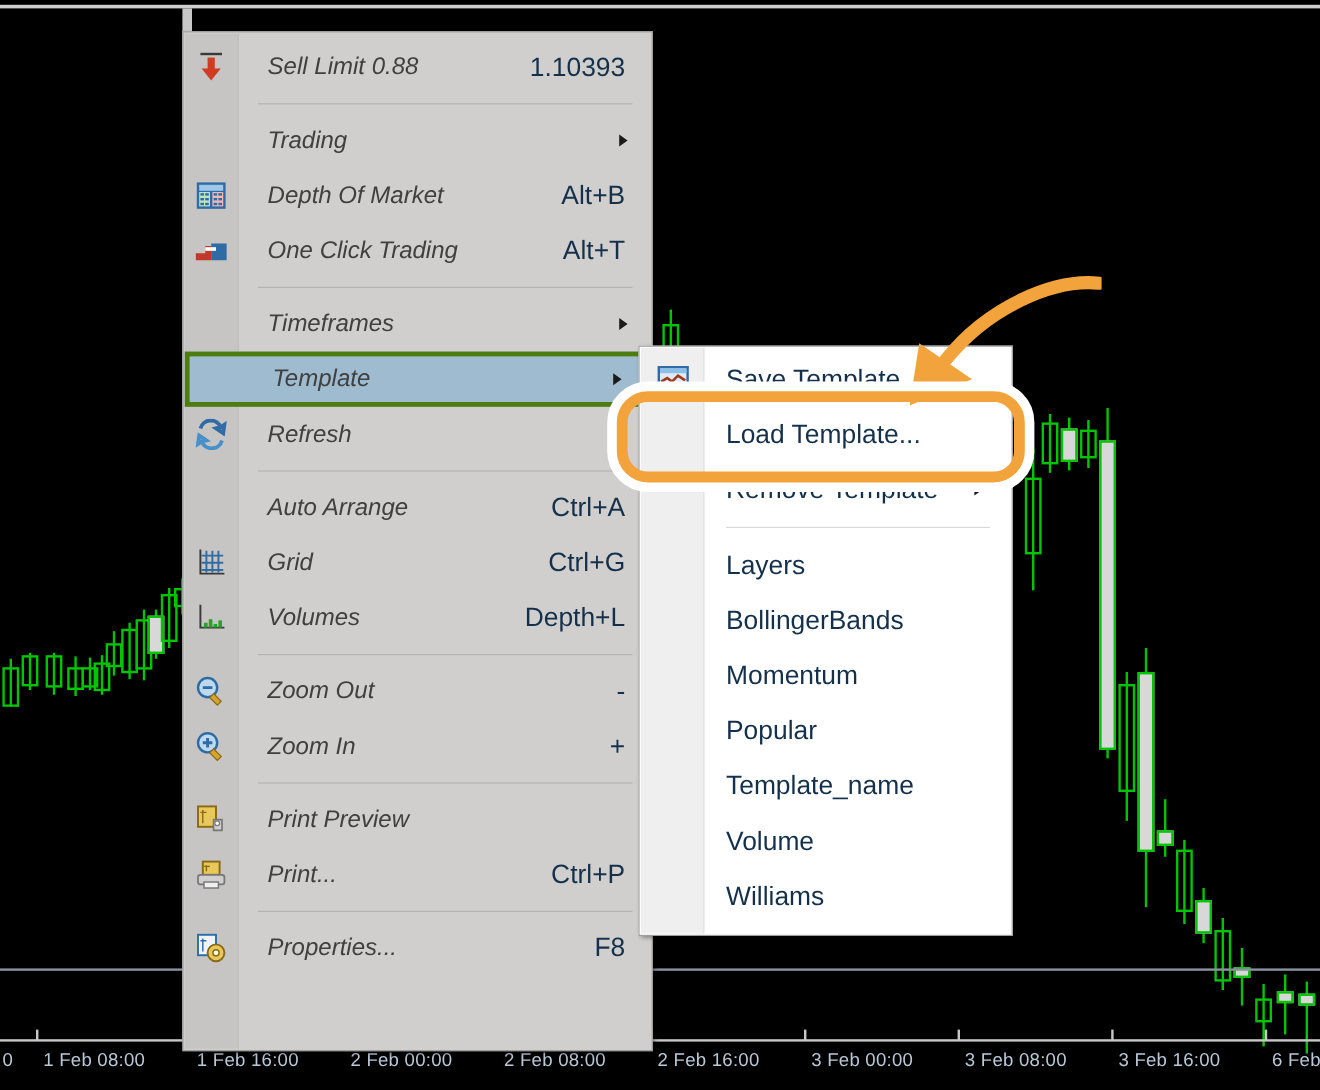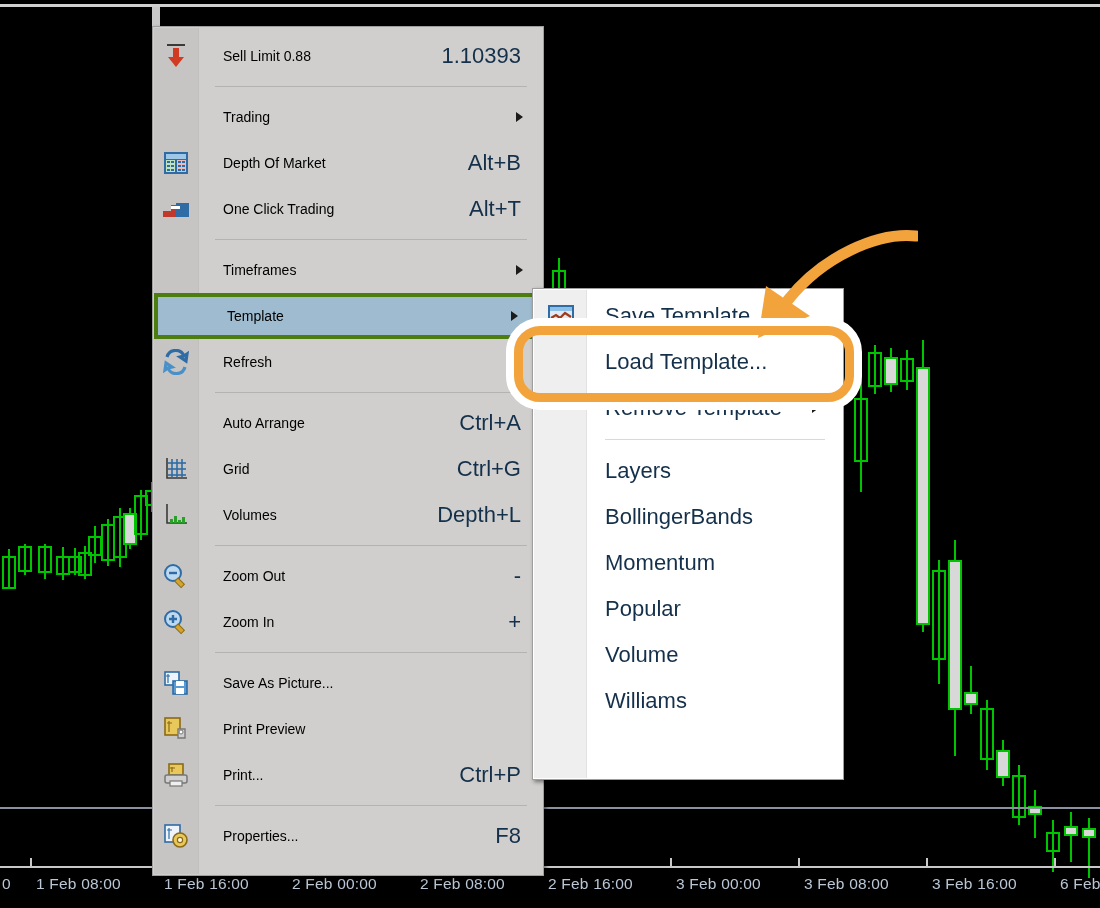--- a/index.html
+++ b/index.html
@@ -44,22 +44,22 @@
   }
   .mi{
     position:relative;height:46px;display:flex;align-items:center;
     box-sizing:border-box;
   }
   .mi .ic{
     position:absolute;left:10px;top:50%;transform:translateY(-50%);
     width:26px;height:26px;display:flex;align-items:center;justify-content:center;
   }
   .mi .lab{
-    position:absolute;left:70px;color:#000000;font-size:14px;
-    font-family:"Liberation Sans", sans-serif;white-space:nowrap;
+    position:absolute;left:70px;color:#404040;font-size:20px;
+    font-family:"Liberation Sans", sans-serif;white-space:nowrap;font-style:italic;
   }
   .mi .acc{
     position:absolute;right:22px;color:#14304a;font-size:22px;
     font-family:Liberation Sans, sans-serif;white-space:nowrap;
   }
   .mi .arw{
     position:absolute;right:20px;top:50%;transform:translateY(-50%);
     width:0;height:0;border-left:7px solid #1b1b1b;
     border-top:5px solid transparent;border-bottom:5px solid transparent;
   }
@@ -383,32 +383,20 @@
         <rect x="15" y="15" width="9" height="4.6" fill="#d5a52b" stroke="#8a6a16" transform="rotate(45 15 15)"></rect>
             </svg>
           </span>
           <span class="lab">Zoom In</span>
           <span class="acc">+</span>
         </div>
         <div class="sep"></div>
         <div class="mi">
           <span class="ic">
             <svg class="icon-svg" width="26" height="26" viewBox="0 0 26 26">
-        <rect x="2" y="2" width="14" height="13" fill="#eef4fa" stroke="#2f6ca6" stroke-width="1.6"></rect>
-        <path d="M5 4 L5 13 M3 6 L7 6" stroke="#2f6ca6" stroke-width="1.2"></path>
-        <rect x="10" y="11" width="14" height="13" fill="#5b9bd5" stroke="#2f6ca6" stroke-width="1.6"></rect>
-        <rect x="13" y="11" width="8" height="5" fill="#ffffff"></rect>
-        <rect x="13" y="18" width="8" height="6" fill="#ffffff"></rect>
-            </svg>
-          </span>
-          <span class="lab">Save As Picture...</span>
-        </div>
-        <div class="mi">
-          <span class="ic">
-            <svg class="icon-svg" width="26" height="26" viewBox="0 0 26 26">
         <rect x="2" y="2" width="15" height="17" fill="#e8c75b" stroke="#8a6a16" stroke-width="1.6"></rect>
         <path d="M6 5 L6 16 M4 7 L9 7" stroke="#8a6a16" stroke-width="1.2"></path>
         <path d="M15 13 L22 13 L22 22 L15 22 Z" fill="#cfcfcf" stroke="#777" stroke-width="1.4"></path>
         <circle cx="18" cy="16" r="2" fill="#fff" stroke="#777"></circle>
             </svg>
           </span>
           <span class="lab">Print Preview</span>
         </div>
         <div class="mi">
           <span class="ic">
@@ -467,20 +455,23 @@
         <div class="smi">
           <span class="lab">BollingerBands</span>
         </div>
         <div class="smi">
           <span class="lab">Momentum</span>
         </div>
         <div class="smi">
           <span class="lab">Popular</span>
         </div>
         <div class="smi">
+          <span class="lab">Template_name</span>
+        </div>
+        <div class="smi">
           <span class="lab">Volume</span>
         </div>
         <div class="smi">
           <span class="lab">Williams</span>
         </div>
       </div>
   </div>
 
   <svg class="arrow-svg" width="190" height="125" viewBox="0 0 190 125" style="left:728px;top:230px;">
     <path d="M188 6 C150 2, 95 26, 60 70" stroke="#f2a33c" stroke-width="11" fill="none" stroke-linecap="round"></path>

